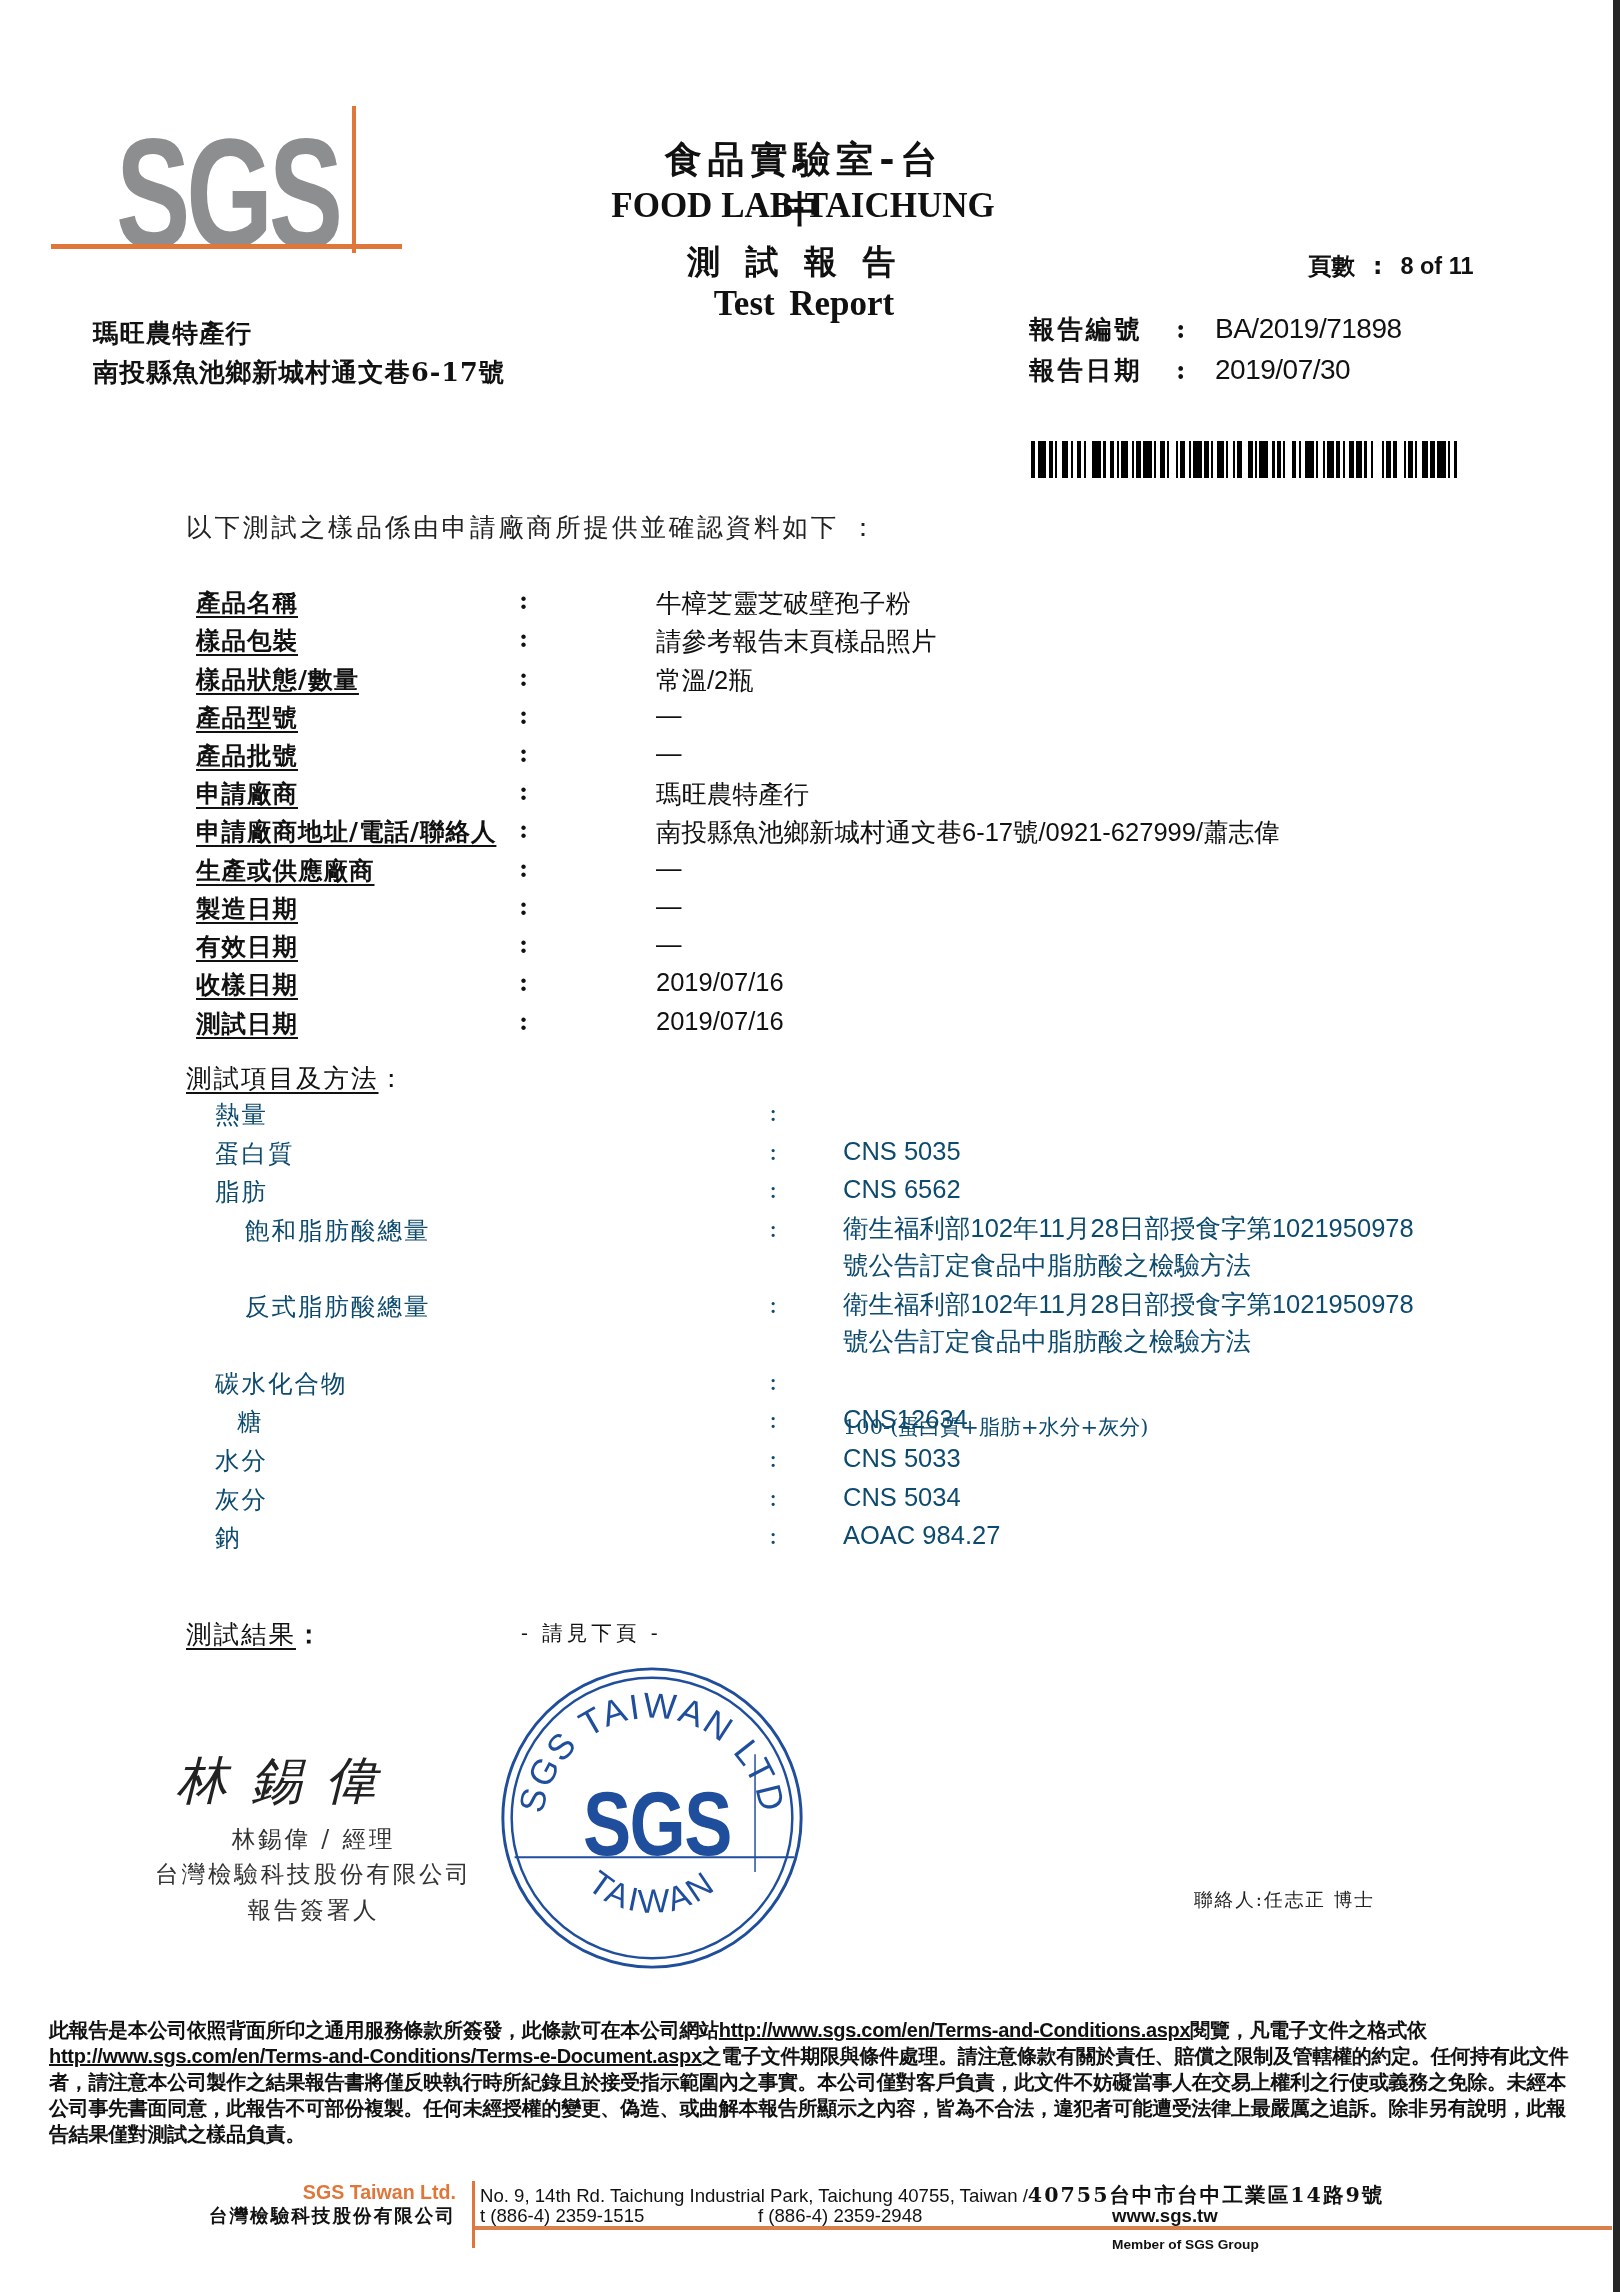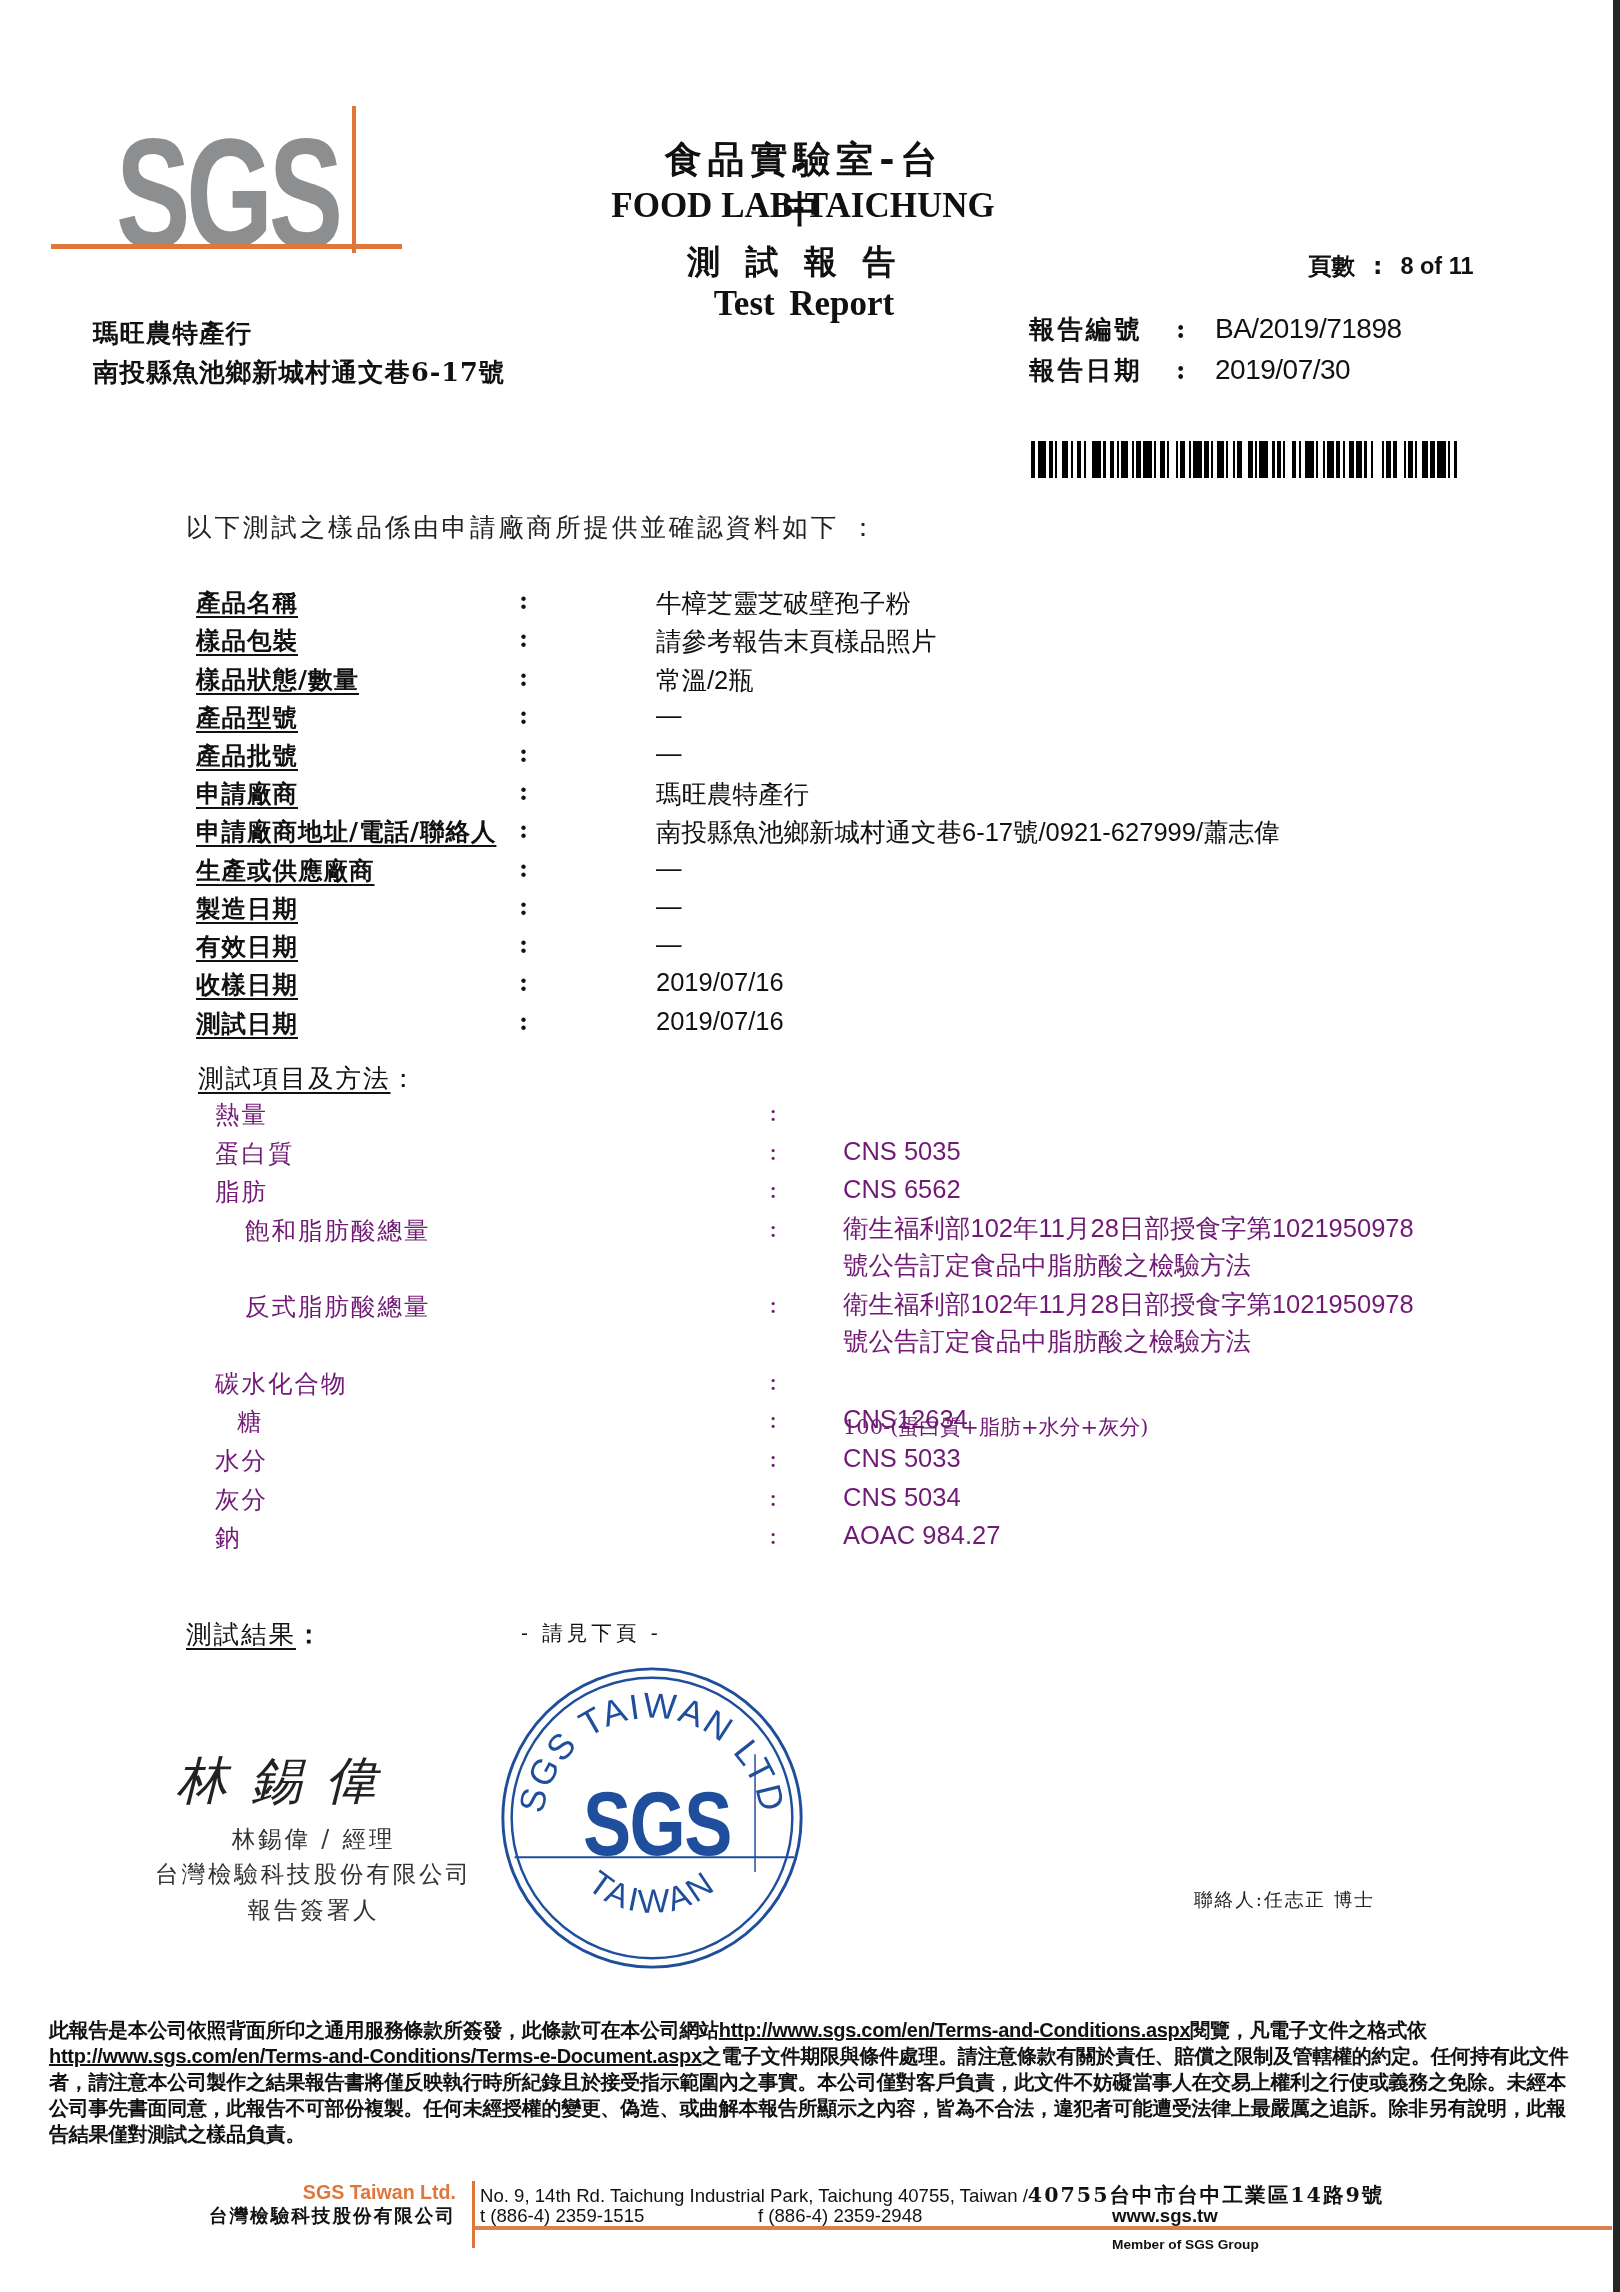--- a/index.html
+++ b/index.html
@@ -37,21 +37,21 @@
   .intro { left:186px; top:510px; font-size:25.5px; letter-spacing:2.9px; color:#222; }
 
   
   .info { left:186px; font-size:24.5px; }
   .info .lbl { position:absolute; left:10px; font-weight:700; text-decoration:underline; text-underline-offset:4.9px; text-decoration-thickness:2px; white-space:nowrap; letter-spacing:1px; }
   .info .colon { position:absolute; left:333px; font-weight:700; }
   .info .val { position:absolute; left:470px; white-space:nowrap; font-family:"Liberation Sans", "DejaVu Sans", sans-serif; font-size:25.5px; }
 
   .section-title { left:186px; font-size:25.5px; text-decoration:underline; text-underline-offset:4.9px; text-decoration-thickness:2px; letter-spacing:2px; }
 
-  .test { font-size:24.5px; color:#701a75; }
+  .test { font-size:24.5px; color:#0c4a6e; }
   .test .lbl { position:absolute; white-space:nowrap; letter-spacing:2px; }
   .test .colon { position:absolute; left:583px; }
   .test .val { position:absolute; left:657px; white-space:nowrap; font-family:"Liberation Sans", "DejaVu Sans", sans-serif; font-size:25.5px; line-height:37px; }
 
   .result-title { left:186px; top:1617px; font-size:25.5px; text-decoration:underline; text-underline-offset:4.9px; text-decoration-thickness:2px; letter-spacing:2px; }
   .result-val { left:521px; top:1619px; font-size:20.6px; letter-spacing:3.9px; }
 
   
   .stamp { left:495px; top:1661px; width:314px; height:314px; }
 
@@ -284,21 +284,21 @@
       <span class="colon">:</span>
       <span class="val">2019/07/16</span>
     </div>
   <div class="abs info serif" style="top:1007px;">
       <span class="lbl">測試日期</span>
       <span class="colon">:</span>
       <span class="val">2019/07/16</span>
     </div>
 </div>
 
-<div class="abs section-title serif" style="top:1061px;margin-left:12px;"><span>測試項目及方法</span><span style="text-decoration:none;display:inline-block;">：</span></div>
+<div class="abs section-title serif" style="top:1061px;"><span>測試項目及方法</span><span style="text-decoration:none;display:inline-block;">：</span></div>
 
 <div class="abs test serif" style="left:186px; top:1098px; width:1274px; height:549px;">
   <div class="abs" style="left:0; top:0; width:1274px; height:37px;">
       <span class="lbl" style="left:29px;">熱量</span>
       <span class="colon">:</span>
     </div>
   <div class="abs" style="left:0; top:39px; width:1274px; height:37px;">
       <span class="lbl" style="left:29px;">蛋白質</span>
       <span class="colon">:</span>
       <span class="val" style="top:-3.9px;">CNS 5035</span>

